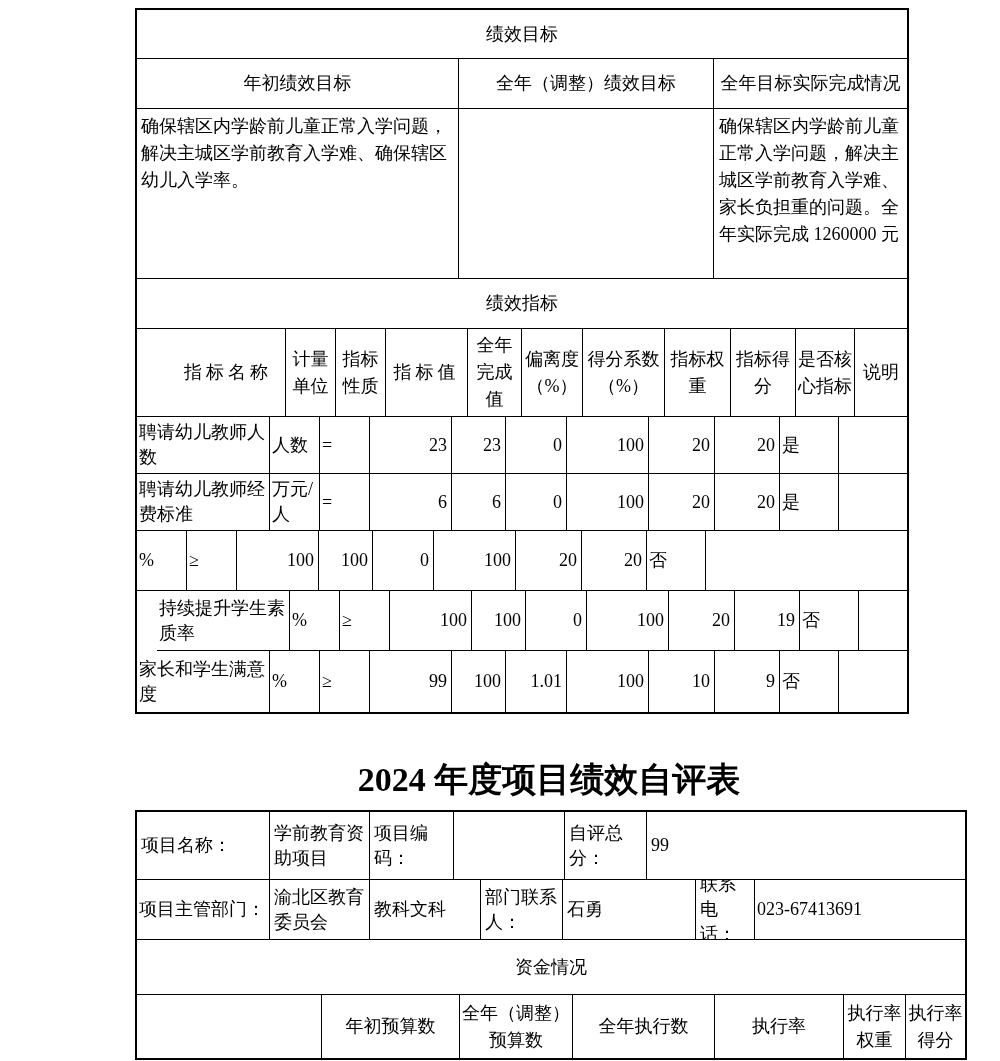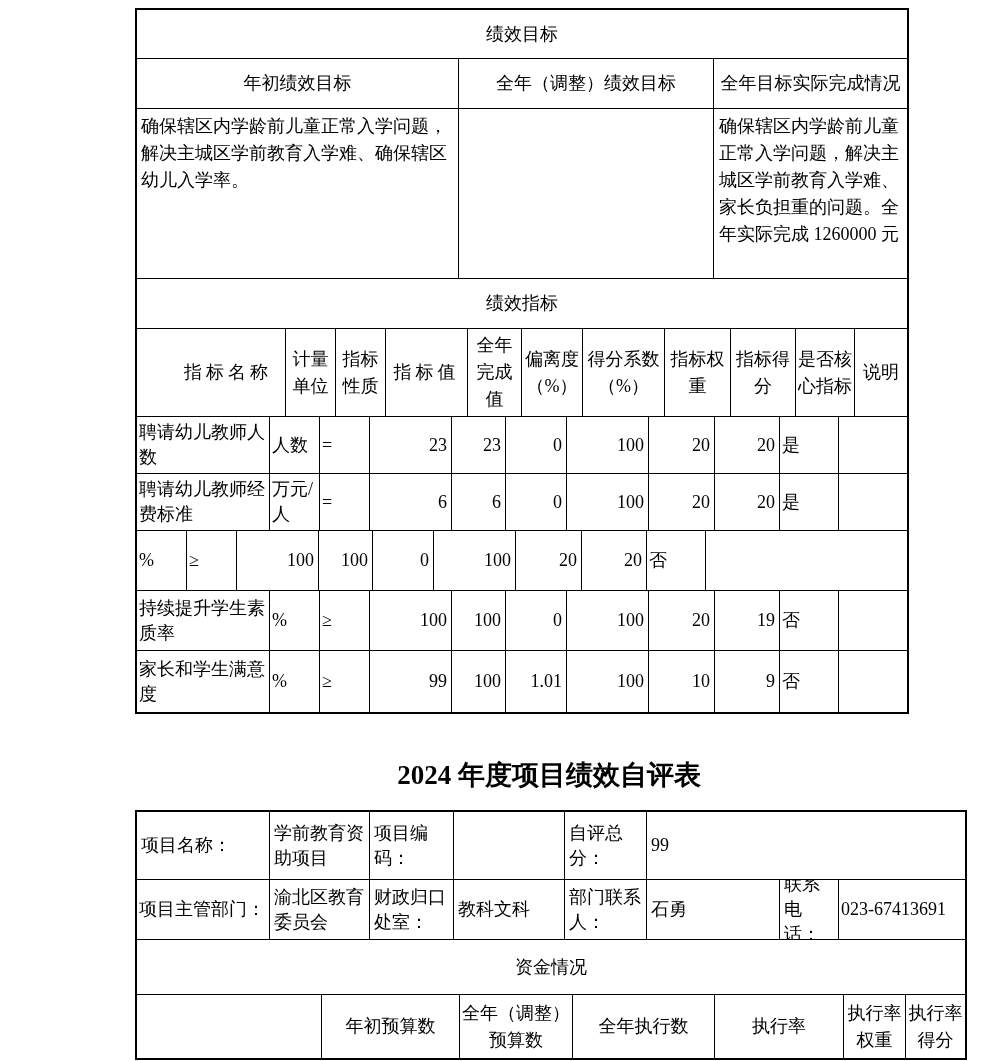--- a/index.html
+++ b/index.html
@@ -21,21 +21,21 @@
   .ctr{justify-content:center;text-align:center;}
   .rt{justify-content:flex-end;text-align:center;}
   .top{align-items:flex-start;padding-top:4px;line-height:1.5;}
   .nm{padding:0 2px;}
   .hdr{padding:0 2px;line-height:1.5;}
   .pw{padding:0 6px;}
   .p8{padding-left:5px;padding-right:8px;}
   .ls4{letter-spacing:4px;}
   .title{
     position:absolute;left:135px;top:757px;width:828px;
-    text-align:center;font-size:27px;font-weight:bold;
+    text-align:center;font-size:34px;font-weight:bold;
   }
 </style>
 </head>
 <body>
 
 <div class="tbl" style="left:135px;top:8px;width:770px;">
 
   <div class="row" style="height:49px;">
     <div class="c last ctr">绩效目标</div>
   </div>
@@ -104,21 +104,21 @@
     <div class="c rt" style="width:82px;">100</div>
     <div class="c rt" style="width:54px;">100</div>
     <div class="c rt" style="width:61px;">0</div>
     <div class="c rt" style="width:82px;">100</div>
     <div class="c rt" style="width:66px;">20</div>
     <div class="c rt" style="width:65px;">20</div>
     <div class="c nm" style="width:59px;">否</div>
     <div class="c last"></div>
   </div>
 
-  <div class="row" style="height:60px;">
+  <div class="row" style="height:60px;padding-left:20px;">
     <div class="c nm" style="width:133px;">持续提升学生素质率</div>
     <div class="c nm" style="width:50px;">%</div>
     <div class="c nm" style="width:50px;">≥</div>
     <div class="c rt" style="width:82px;">100</div>
     <div class="c rt" style="width:54px;">100</div>
     <div class="c rt" style="width:61px;">0</div>
     <div class="c rt" style="width:82px;">100</div>
     <div class="c rt" style="width:66px;">20</div>
     <div class="c rt" style="width:65px;">19</div>
     <div class="c nm" style="width:59px;">否</div>
@@ -149,21 +149,20 @@
     <div class="c" style="width:100px;">学前教育资助项目</div>
     <div class="c" style="width:84px;">项目编码：</div>
     <div class="c" style="width:111px;"></div>
     <div class="c" style="width:82px;">自评总分：</div>
     <div class="c last">99</div>
   </div>
 
   <div class="row" style="height:60px;">
     <div class="c nm" style="width:133px;">项目主管部门：</div>
     <div class="c" style="width:100px;">渝北区教育委员会</div>
-    <div class="c" style="width:84px;">财政归口处室：</div>
     <div class="c" style="width:111px;">教科文科</div>
     <div class="c" style="width:82px;">部门联系人：</div>
     <div class="c" style="width:133px;">石勇</div>
     <div class="c" style="width:59px;">联系电话：</div>
     <div class="c last nm">023-67413691</div>
   </div>
 
   <div class="row" style="height:55px;">
     <div class="c last ctr">资金情况</div>
   </div>

